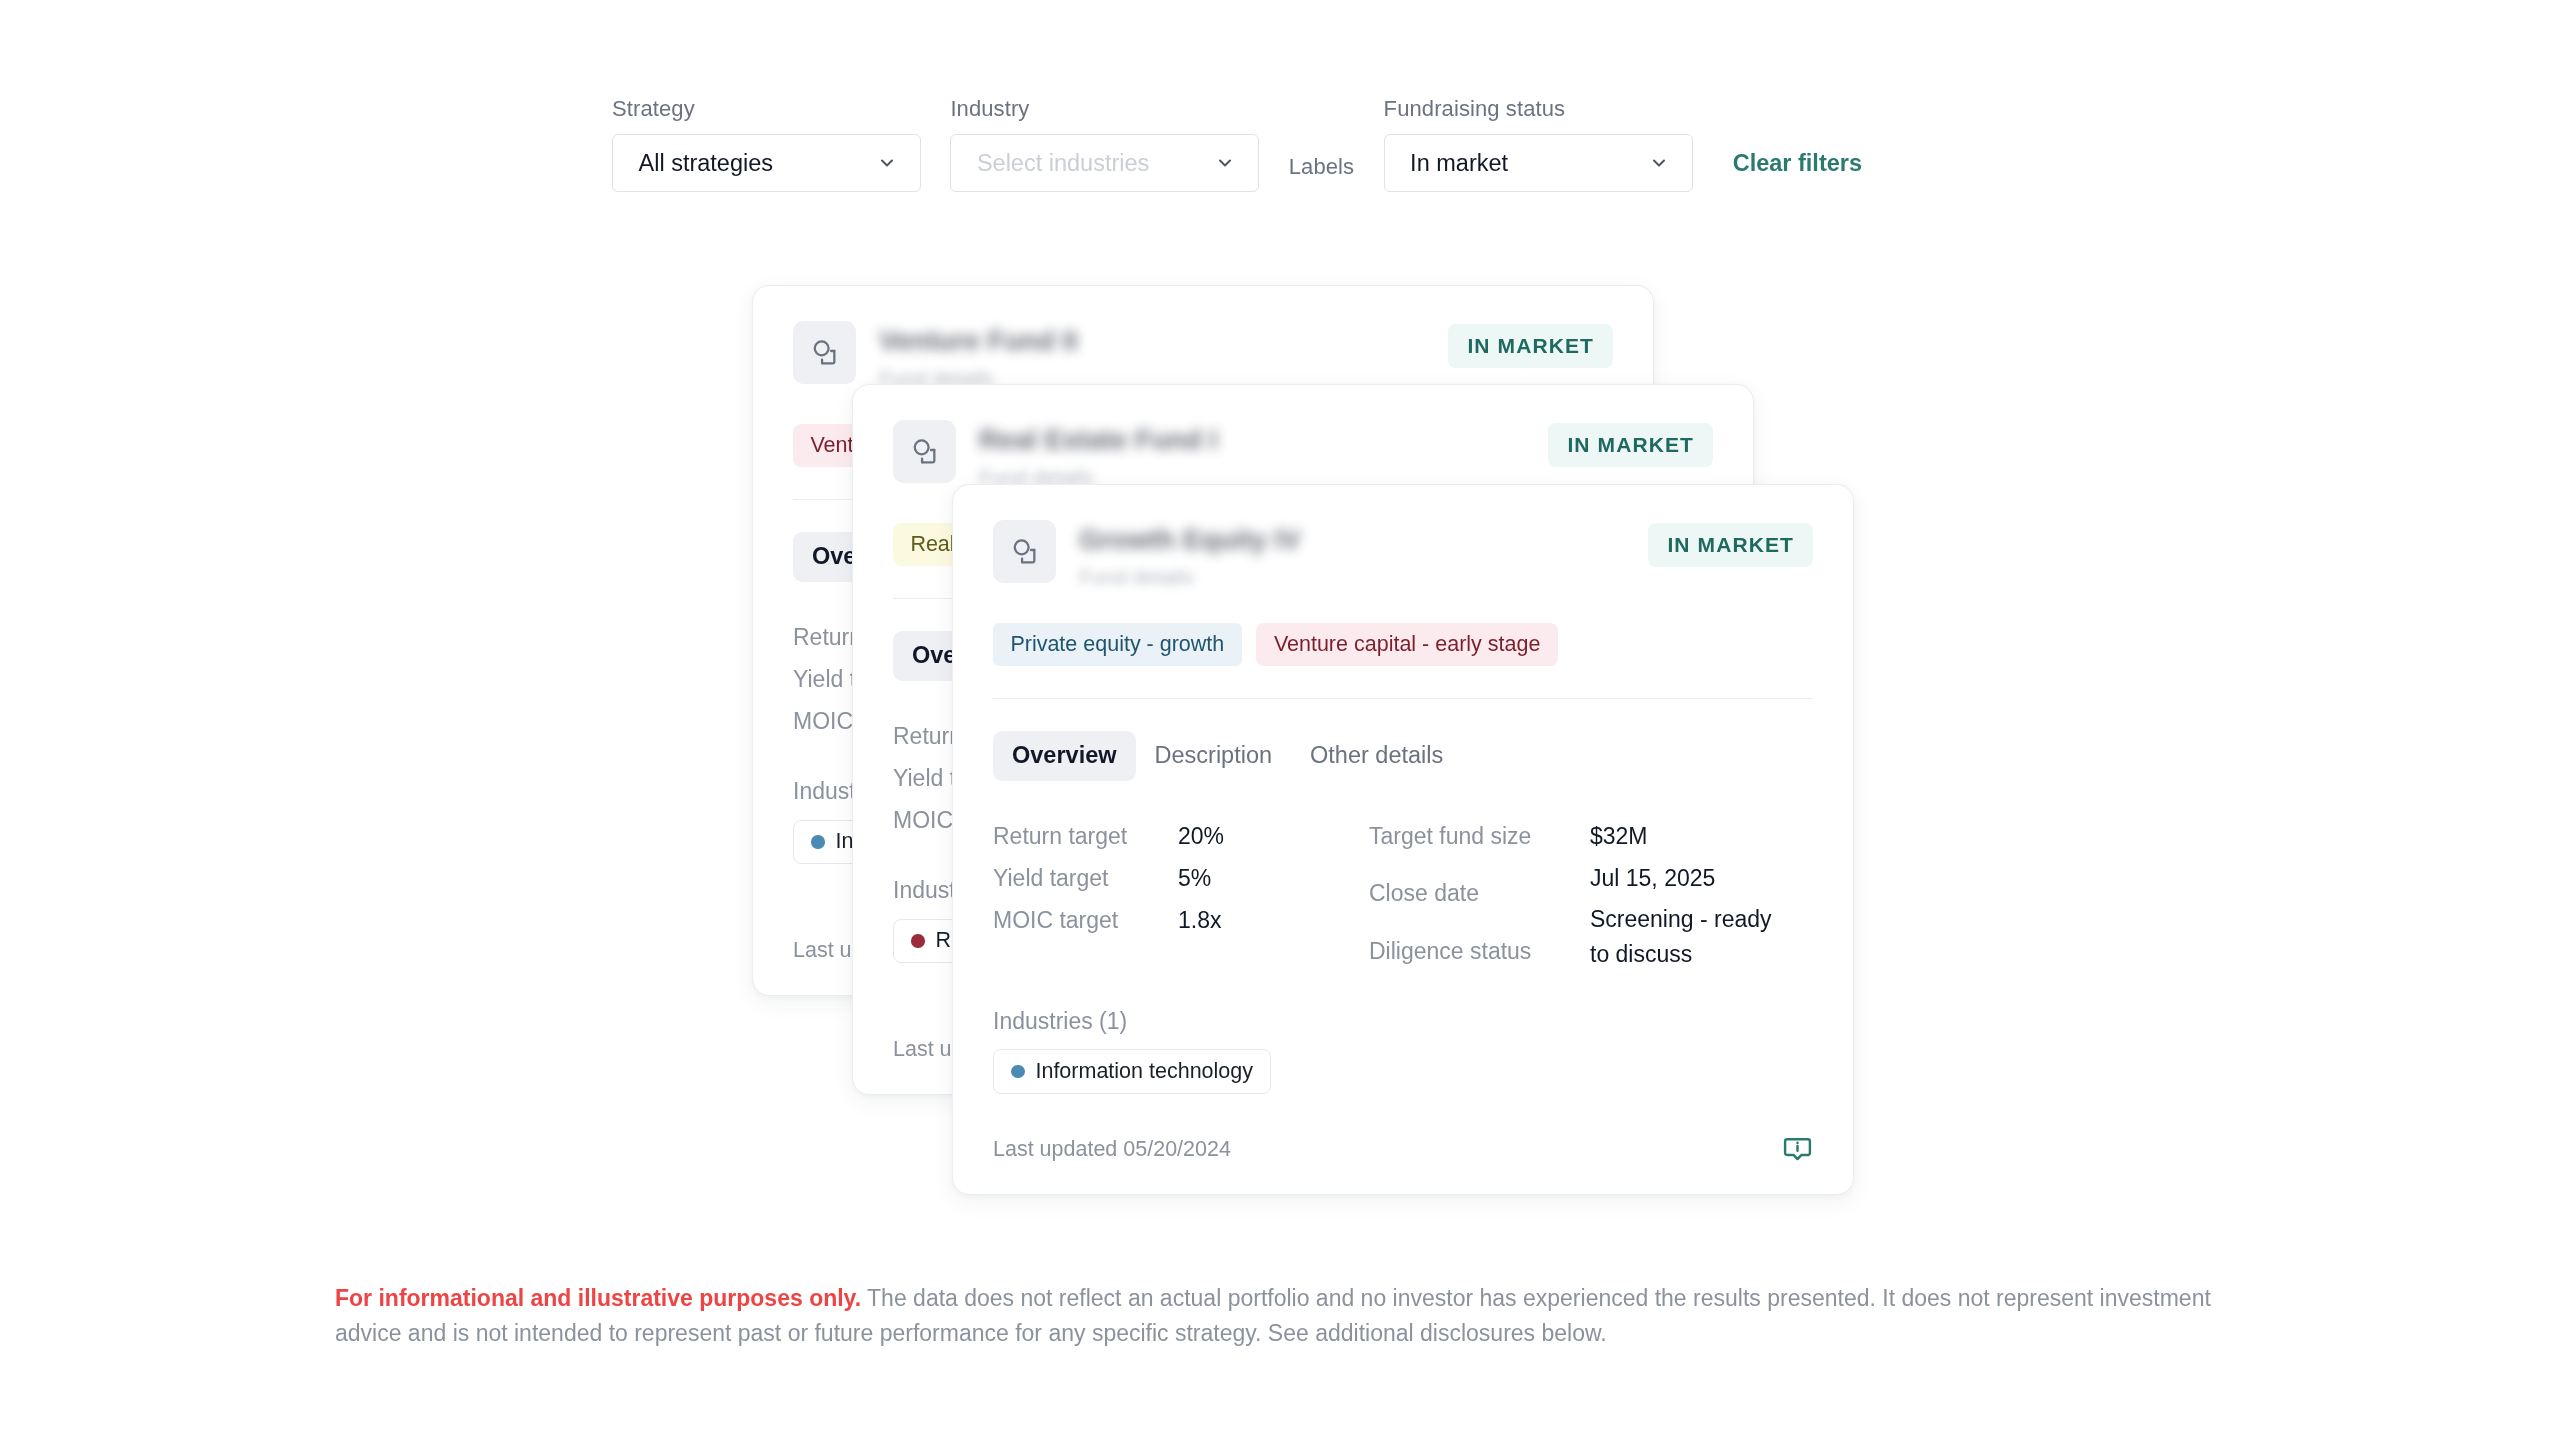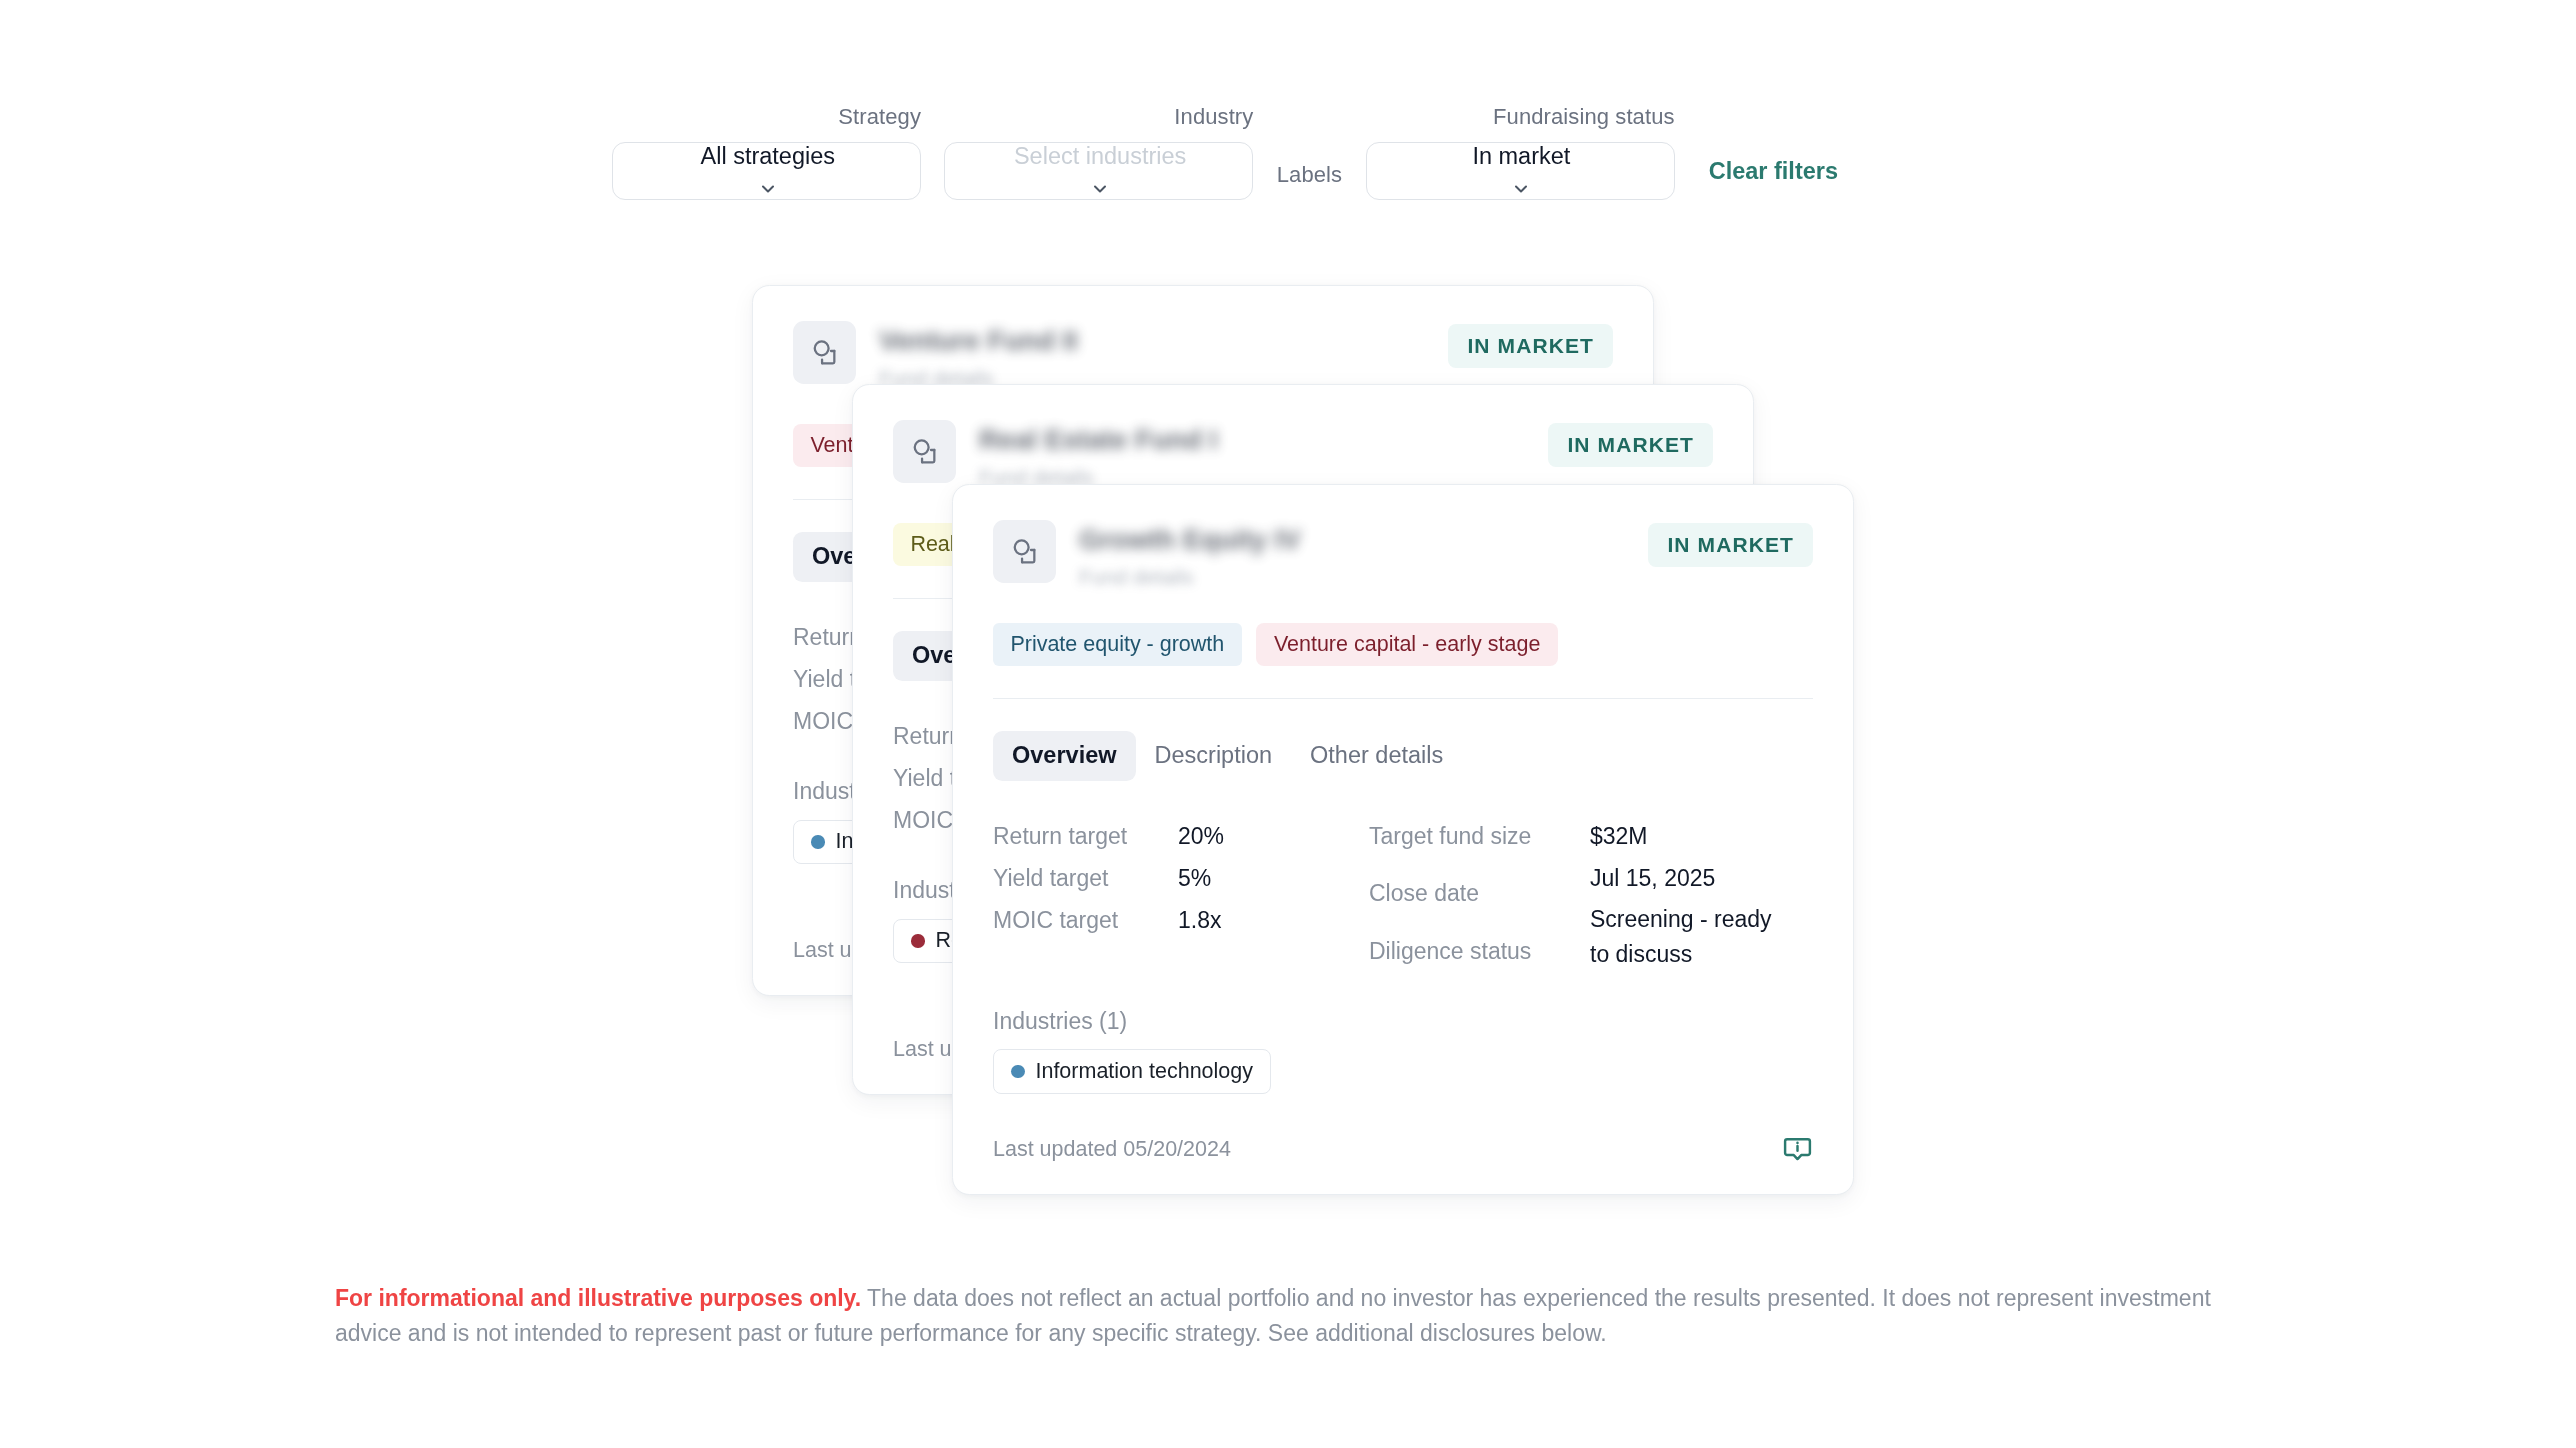--- a/index.html
+++ b/index.html
@@ -17,53 +17,51 @@
     width: 2576px;
     height: 1448px;
     background: #ffffff;
     overflow: hidden;
   }
 
   
   .filter-bar {
     position: absolute;
     left: 612px;
-    top: 104px;
+    top: 96px;
     display: flex;
     align-items: flex-end;
-    gap: 8px;
-    text-align: right;
+    gap: 14px;
   }
 
   .filter-group {
     display: flex;
     flex-direction: column;
     margin-right: 15.4px;
   }
 
   .filter-label {
     font-size: 22px;
     color: #6b7280;
     letter-spacing: 0.1px;
     margin-bottom: 12px;
     white-space: nowrap;
   }
 
   .filter-select {
     width: 309px;
     height: 58px;
     border: 1.3px solid #dfe3e8;
-    border-radius: 13px;
+    border-radius: 6px;
     background: #ffffff;
     display: flex;
     align-items: center;
     justify-content: space-between;
     padding: 0 23px 0 25.5px;
     cursor: pointer;
-    flex-direction: column;
   }
 
   .filter-select .val {
     font-size: 23.5px;
     color: #111827;
     white-space: nowrap;
   }
   .filter-select .val.placeholder { color: #c9cfd6; }
 
   .chev {

